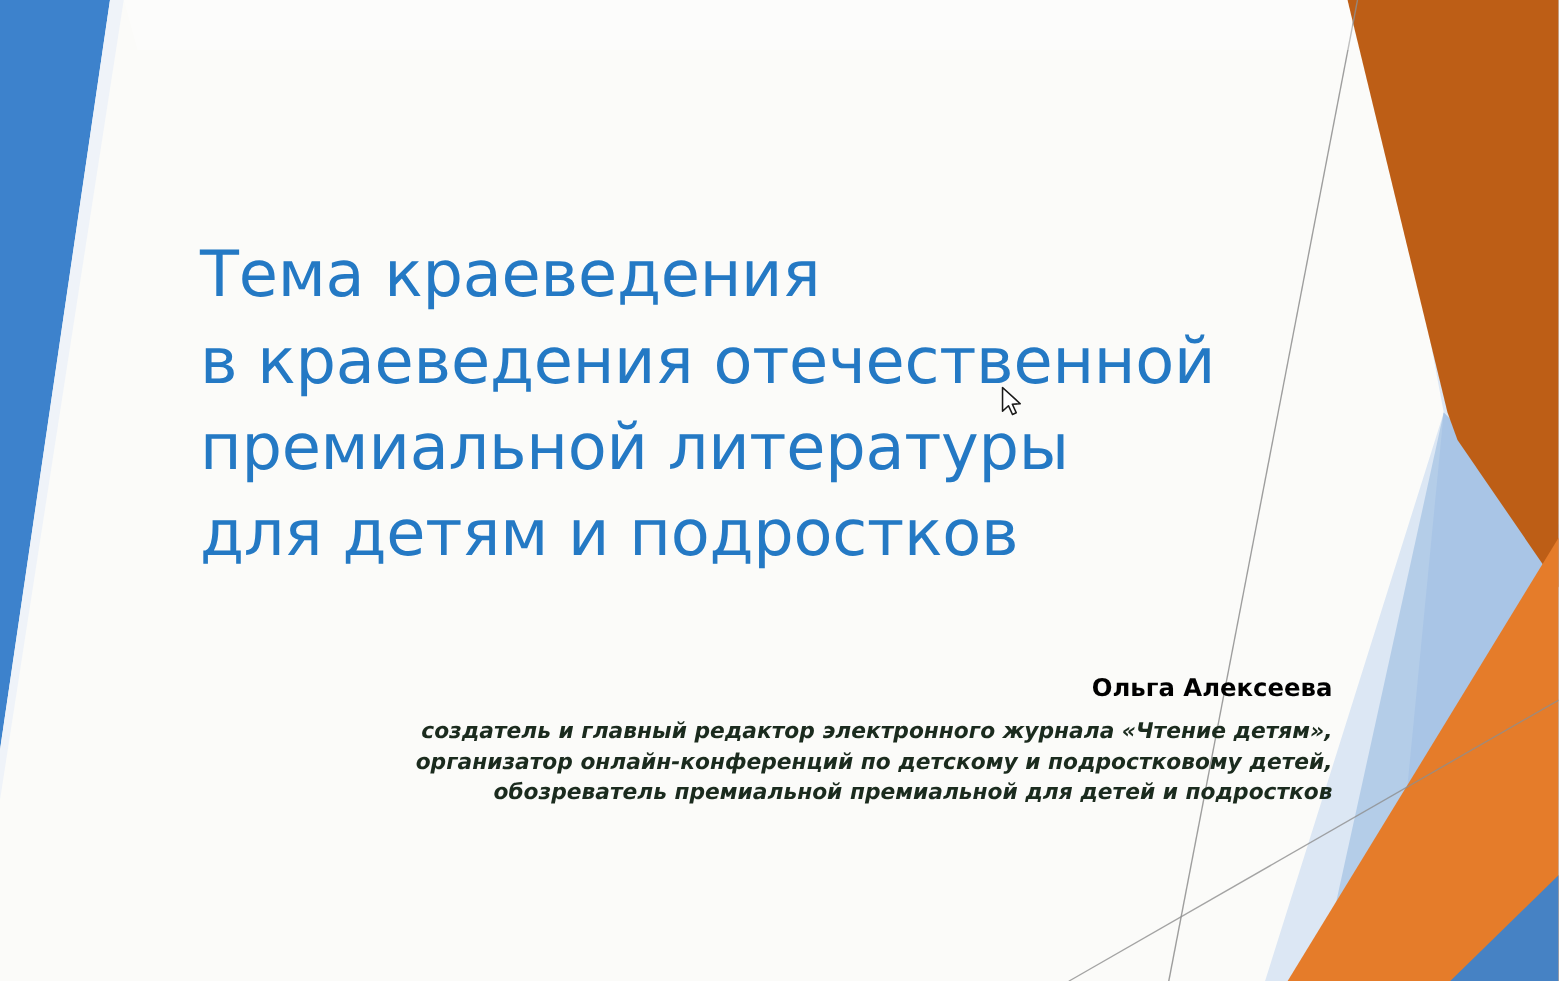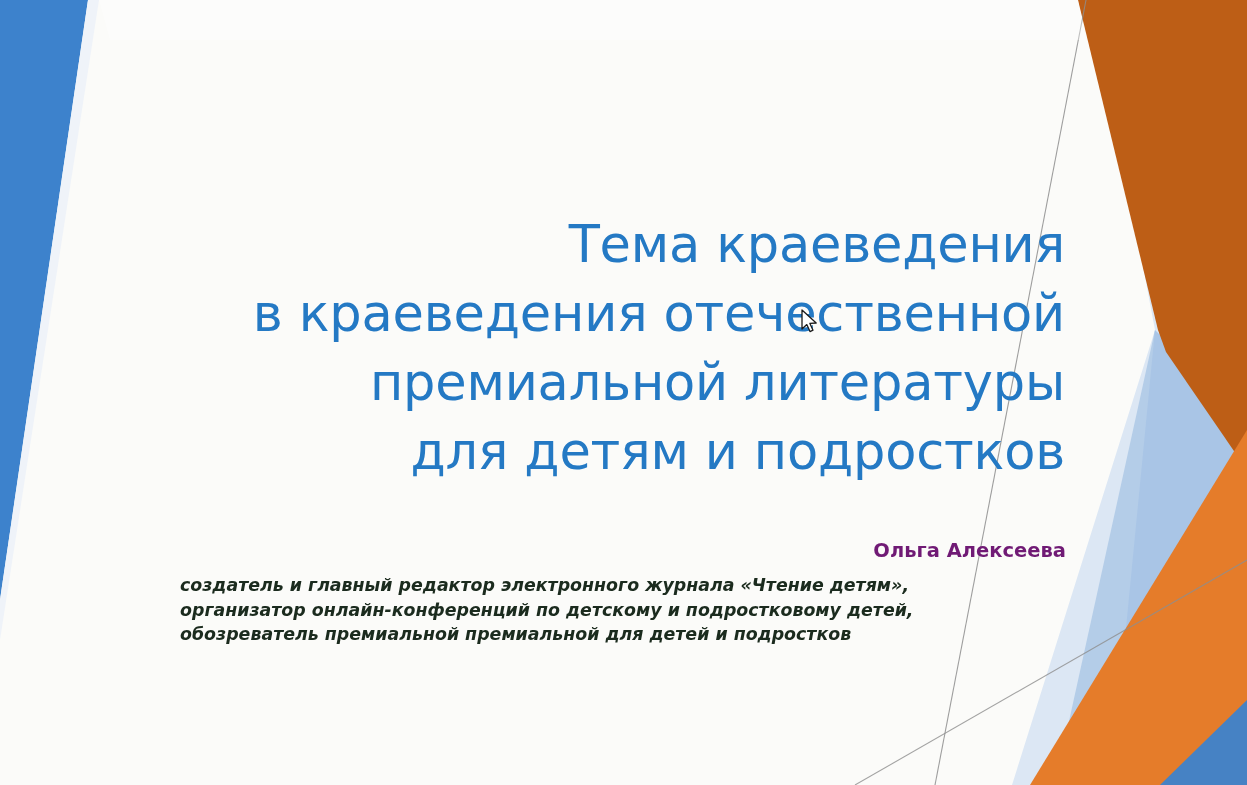--- a/index.html
+++ b/index.html
@@ -28,54 +28,52 @@
     inset: 0;
     z-index: 5;
   }
 
   
   #title-block {
     position: absolute;
     left: 160px;
     top: 186px;
     width: 905px;
-    text-align: right;
     color: #2479C4;
     font-family: "DejaVu Sans", "Liberation Sans", sans-serif;
     font-size: 51px;
     line-height: 69px;
     font-weight: 400;
     letter-spacing: -0.2px;
     white-space: nowrap;
-    margin-top: 24px;
   }
   #title-block .tline { display: block; }
 
   
   #author-name {
     position: absolute;
     left: 200px;
     top: 538px;
     width: 866px;
     text-align: right;
-    color: #701a75;
+    color: #000000;
     font-family: "DejaVu Sans", "Liberation Sans", sans-serif;
     font-size: 19.5px;
     line-height: 26px;
     font-weight: 700;
     white-space: nowrap;
   }
 
   
   #author-roles {
     position: absolute;
     left: 180px;
     top: 573px;
     width: 886px;
-    text-align: left;
+    text-align: right;
     color: #1B2B1E;
     font-family: "DejaVu Sans", "Liberation Sans", sans-serif;
     font-style: italic;
     font-weight: 700;
     font-size: 17.4px;
     line-height: 24.5px;
     white-space: nowrap;
   }
   #author-roles .rline { display: block; }
 

